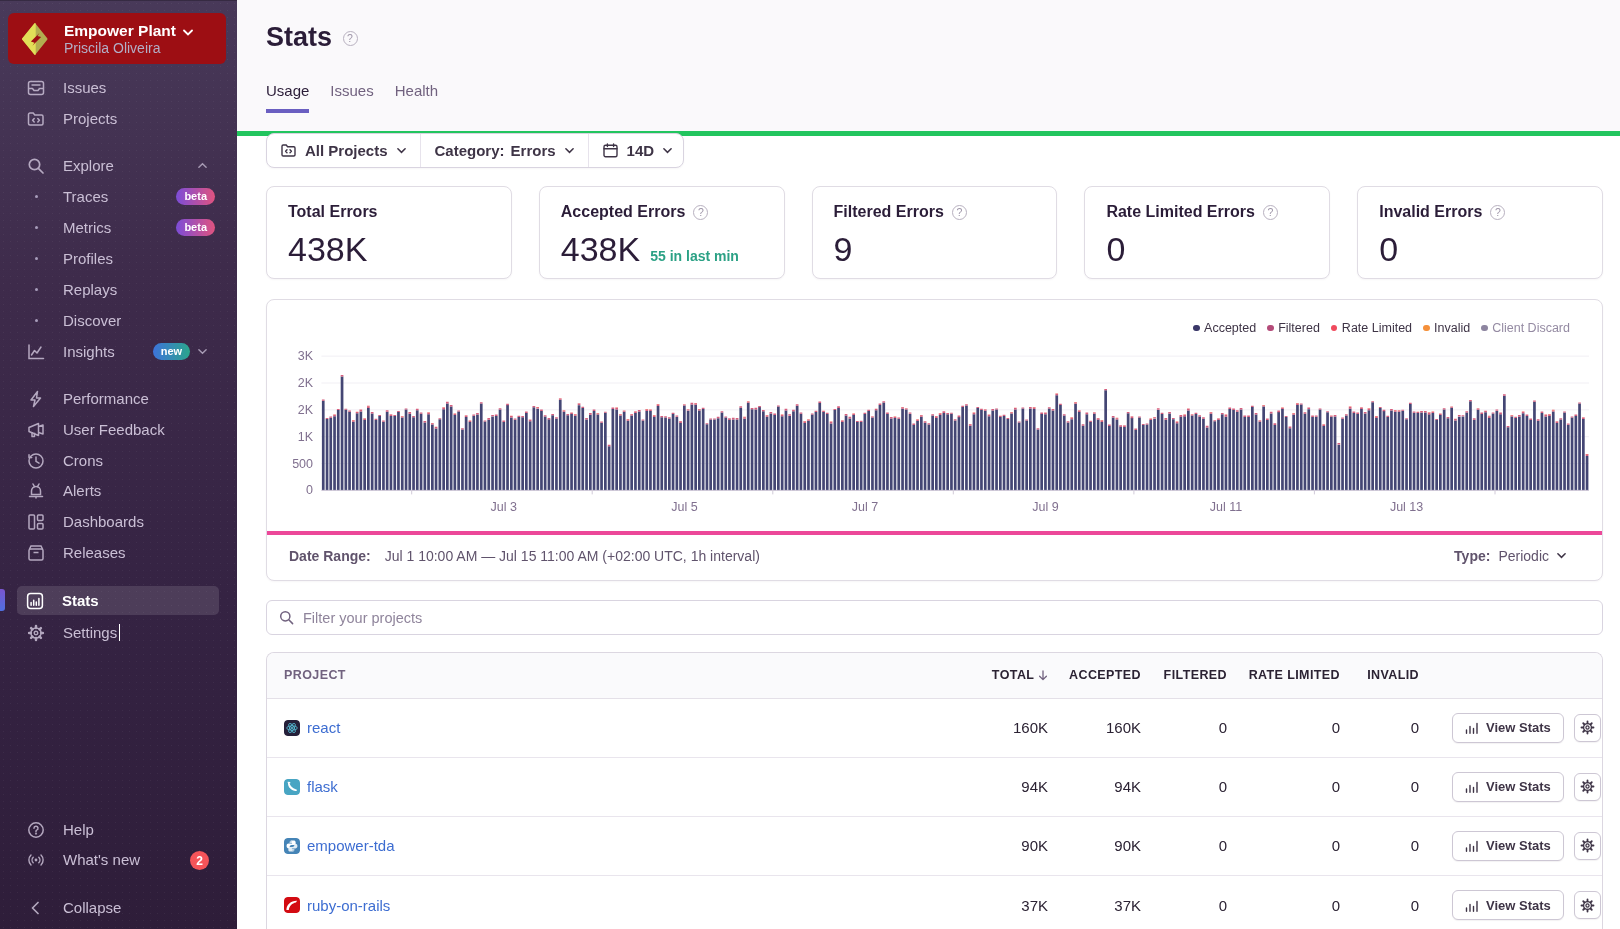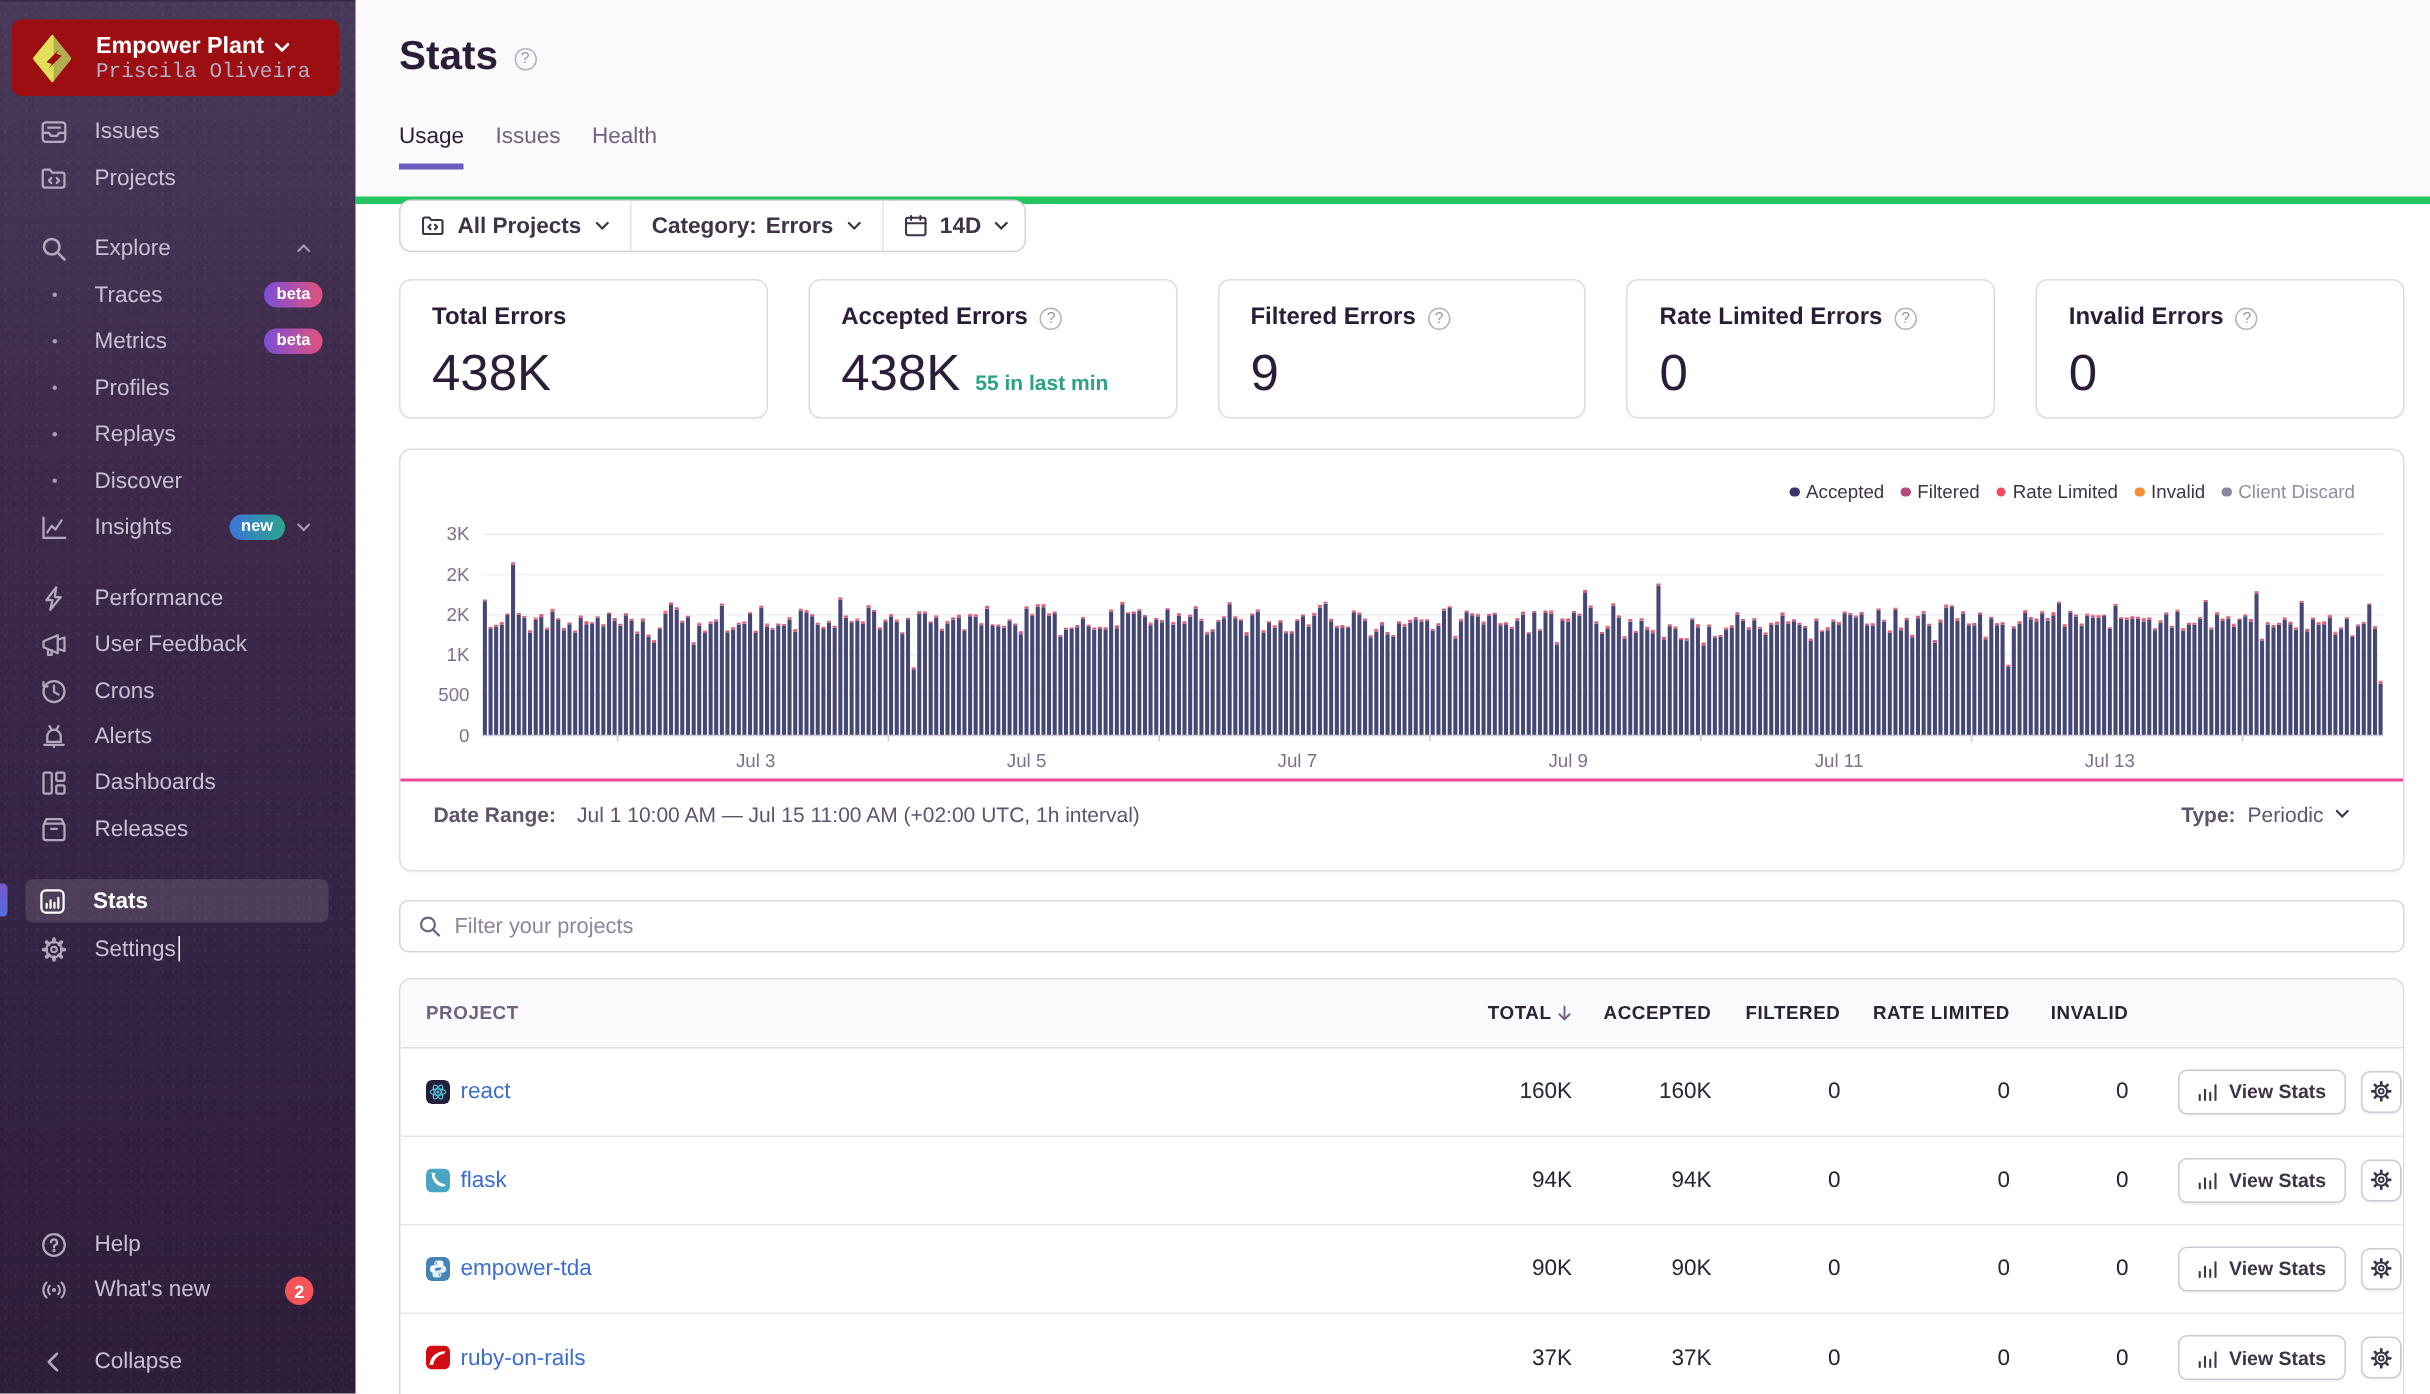--- a/index.html
+++ b/index.html
@@ -7,21 +7,21 @@
 body { font-family:"Liberation Sans", sans-serif; background:#fff; color:#2b2233; }
 
 
 .sidebar { position:fixed; left:0; top:0; width:237px; height:929px;
   background:linear-gradient(175deg,#493a5a 0%,#3e2b4b 30%,#352343 65%,#2e1d39 100%);
   color:#cfc4d9; z-index:10; }
 .org { position:absolute; left:8px; top:13px; width:218px; height:51px; background:#9d0e13;
   border-radius:6px; display:flex; align-items:center; padding:0 14px; }
 .org-logo { width:26px; height:32px; margin-right:16px; flex:none; }
 .org-name { color:#fff; font-weight:bold; font-size:15.5px; line-height:19px; white-space:nowrap; }
-.org-sub { color:#b3aec6; font-size:14px; line-height:17px;font-family:Liberation Mono, monospace; }
+.org-sub { color:#b3aec6; font-size:14px; line-height:17px; }
 .sidebar::before { content:""; position:absolute; inset:0;
   background-image:radial-gradient(rgba(255,255,255,.05) .8px, transparent 1px);
   background-size:7px 7px; pointer-events:none; }
 .sidebar::after { content:""; position:absolute; left:0; top:0; width:237px; height:1px; background:rgba(0,0,0,.25); }
 .nav-item { position:absolute; left:0; width:237px; height:31px; display:flex; align-items:center; font-size:15px; color:#cabfd5; }
 .nav-item .nico { width:18px; height:18px; margin-left:27px; margin-right:18px; flex:none; opacity:.85; }
 .nav-sub { position:absolute; left:0; width:237px; height:31px; display:flex; align-items:center; font-size:15px; color:#cabfd5; }
 .nav-sub .dot { width:3px; height:3px; border-radius:50%; background:#a89dbb; margin-left:35px; margin-right:25px; flex:none; }
 .badge { font-size:11px; font-weight:bold; color:#fff; border-radius:9px; padding:2px 8px 2.5px; margin-left:auto; }
 .badge.beta { background:linear-gradient(90deg,#7c4dd8,#e0537f); margin-right:22px; }
@@ -54,21 +54,21 @@
 .card { flex:1; height:93px; background:#fff; border:1px solid #e0dce4; border-radius:8px; padding:16px 21px; box-shadow:0 1px 2px rgba(43,34,51,.04); }
 .card h3 { font-size:16px; color:#2b1d38; display:flex; align-items:center; gap:8px; }
 .card .big { font-size:34px; color:#2b1d38; margin-top:9px; display:flex; align-items:baseline; gap:10px; }
 .card .sub { font-size:14px; color:#2ba185; font-weight:bold; }
 
 
 .chart-card { position:absolute; left:29px; top:186px; width:1337px; height:282px; background:#fff; border:1px solid #e0dce4; border-radius:8px; box-shadow:0 1px 2px rgba(43,34,51,.04); }
 .legend { position:absolute; right:32px; top:21px; display:flex; align-items:center; gap:11px; font-size:12.5px; color:#3e3446; }
 .legend .li { display:flex; align-items:center; gap:4.5px; }
 .legend .ldot { width:6.5px; height:6.5px; border-radius:50%; }
-.daterange { position:absolute; left:0; bottom:16px; width:1335px; height:45px; border-top:2px solid #ec4899; display:flex; align-items:center; font-size:14px; color:#60536c; padding:0 22px; }
+.daterange { position:absolute; left:0; bottom:4px; width:1335px; height:45px; border-top:4px solid #ec4899; display:flex; align-items:center; font-size:14px; color:#60536c; padding:0 22px; }
 .daterange b { margin-right:14px; color:#60536c; }
 .dr-type { margin-left:auto; display:flex; align-items:center; }
 
 
 .searchbar { position:absolute; left:29px; top:487px; width:1337px; height:35px; border:1px solid #d9d4e0; border-radius:6px; display:flex; align-items:center; padding:0 12px; color:#8f849b; font-size:14.5px; gap:9px; }
 .table { position:absolute; left:29px; top:538.5px; width:1337px; border:1px solid #dcd7e1; border-radius:8px 8px 0 0; border-bottom:none; overflow:hidden; background:#fff; }
 .thead { height:46px; background:#fafafc; border-bottom:1px solid #e4e0e8; display:flex; align-items:center; font-size:12.5px; font-weight:bold; color:#71627f; letter-spacing:.4px; }
 .trow { height:59px; display:flex; align-items:center; border-bottom:1px solid #e9e5ed; font-size:15px; }
 .trow:last-child { border-bottom:none; }
 .c-proj { flex:1; padding-left:17px; display:flex; align-items:center; gap:7px; }

